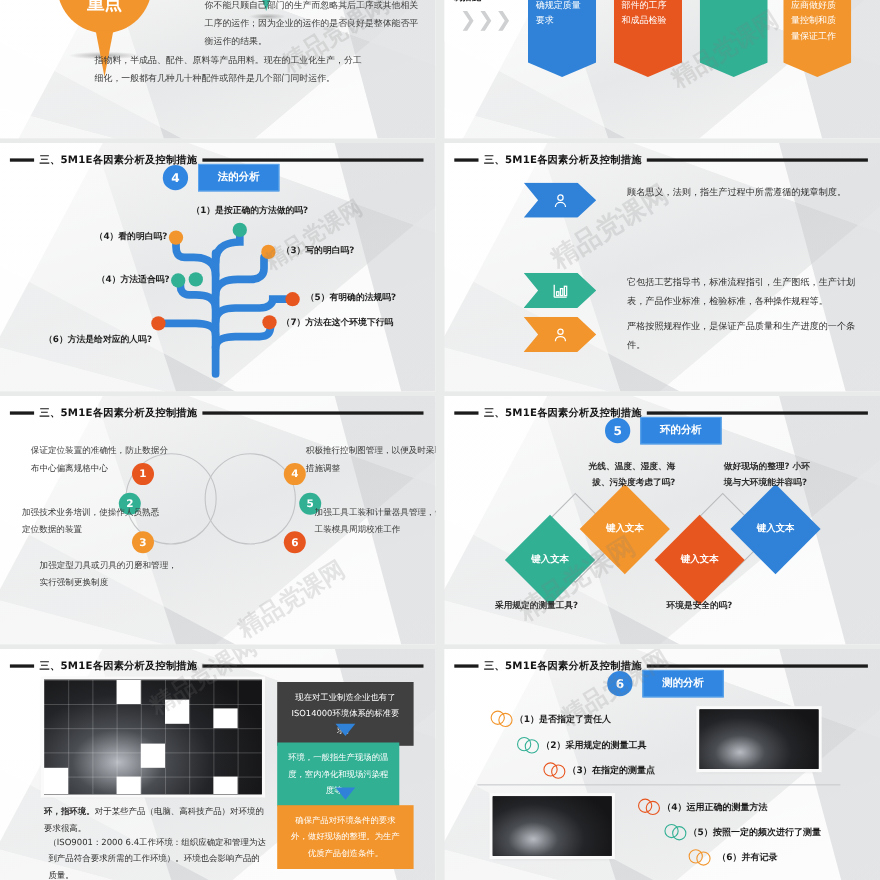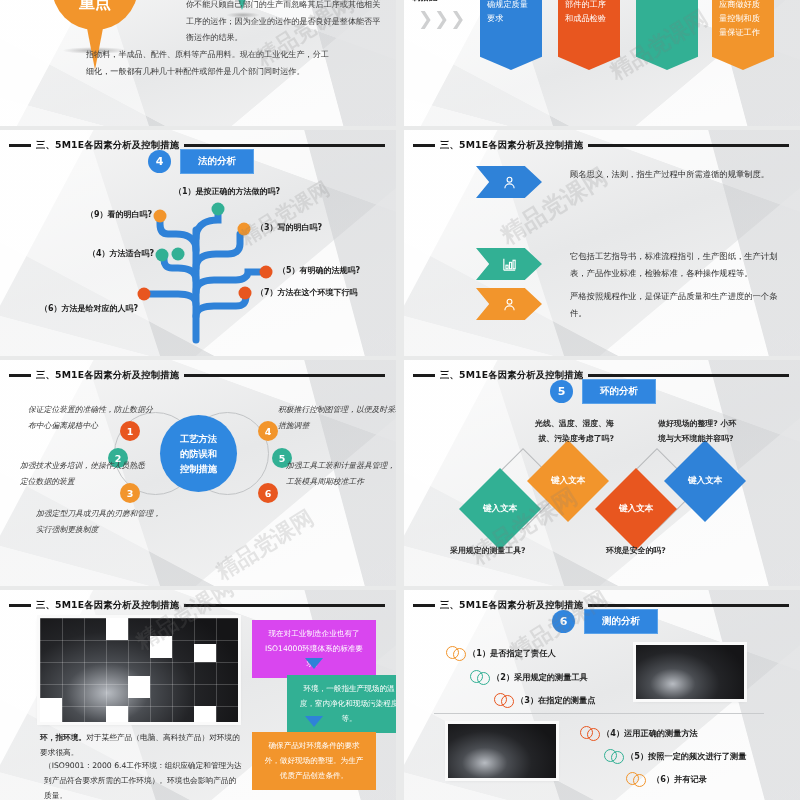--- a/index.html
+++ b/index.html
@@ -99,21 +99,21 @@
   .venn-core{
     position:absolute; left:160px; top:55px; width:77px; height:77px; border-radius:50%;
     background:#2f88e0; color:#fff; font-size:9.3px; font-weight:bold; line-height:1.65;
     display:flex; flex-direction:column; align-items:center; justify-content:center; text-align:center;
   }
   .venn-ring{ position:absolute; width:83px; height:83px; border-radius:50%; border:1px solid #c2c4c6; }
   .vnum{
     position:absolute; width:20px; height:20px; border-radius:50%; color:#fff;
     font-size:9.5px; font-weight:bold; display:flex; align-items:center; justify-content:center;
   }
-  .vtxt{ position:absolute; font-size:7.8px; color:#3a3a3a; line-height:2.0; width:126px;font-style:italic; }
+  .vtxt{ position:absolute; font-size:7.8px; color:#3a3a3a; line-height:2.0; width:126px; }
 
   
   .dia{
     position:absolute; width:58px; height:58px; transform:rotate(45deg);
     display:flex; align-items:center; justify-content:center;
   }
   .dia span{ transform:rotate(-45deg); color:#fff; font-size:8.6px; font-weight:bold; white-space:nowrap; }
   .diaout{ position:absolute; width:58px; height:58px; transform:rotate(45deg); border:1px solid #b9bbbd; }
   .dtxt{ position:absolute; font-size:7.9px; color:#2c2c2c; line-height:1.95; font-weight:bold; }
 
@@ -127,21 +127,21 @@
   }
   .photo.mosaic:after{
     content:""; position:absolute; inset:0;
     background-image:
       linear-gradient(to right, rgba(255,255,255,.20) 1px, transparent 1px),
       linear-gradient(to bottom, rgba(255,255,255,.20) 1px, transparent 1px);
     background-size:22px 22px;
   }
   .mtile{ position:absolute; background:#fff; }
   .ibox{ position:absolute; color:#fff; font-size:7.6px; line-height:1.95; padding:7px 9px; text-align:center; }
-  .ibox.b1{ background:#d946ef; }
+  .ibox.b1{ background:#404040; }
   .ibox.b2{ background:#32b094; }
   .ibox.b3{ background:#f2952c; }
   .dnarrow{ position:absolute; width:0;height:0;border-left:9px solid transparent;border-right:9px solid transparent;border-top:11px solid #2f82d8; }
   .capt{ position:absolute; font-size:7.7px; color:#2e2e2e; line-height:1.95; }
   .capt b{ font-weight:bold; }
 
   
   .dblcirc{ position:absolute; width:22px; height:15px; }
   .dblcirc i{ position:absolute; width:13px; height:13px; border-radius:50%; border:1.4px solid currentColor; }
   .dblcirc i:nth-child(1){ left:0; top:0; }
@@ -216,21 +216,21 @@
         <circle cx="160" cy="86" r="6.5" fill="#f2952c"></circle>
         <circle cx="244" cy="99" r="6.5" fill="#f2952c"></circle>
         <circle cx="162" cy="125" r="6.5" fill="#32b094"></circle>
         <circle cx="178" cy="124" r="6.5" fill="#32b094"></circle>
         <circle cx="266" cy="142" r="6.5" fill="#e8561f"></circle>
         <circle cx="144" cy="164" r="6.5" fill="#e8561f"></circle>
         <circle cx="245" cy="163" r="6.5" fill="#e8561f"></circle>
       </svg>
 
       <div class="tleaf" style="left:174px;top:56px;">（1）是按正确的方法做的吗?</div>
-      <div class="tleaf" style="left:86px;top:79px;">（9）看的明白吗?</div>
+      <div class="tleaf" style="left:86px;top:79px;">（4）看的明白吗?</div>
       <div class="tleaf" style="left:256px;top:92px;">（3）写的明白吗?</div>
       <div class="tleaf" style="left:88px;top:118px;">（4）方法适合吗?</div>
       <div class="tleaf" style="left:278px;top:135px;">（5）有明确的法规吗?</div>
       <div class="tleaf" style="left:40px;top:157px;margin-top:16px;">（6）方法是给对应的人吗?</div>
       <div class="tleaf" style="left:256px;top:157px;">（7）方法在这个环境下行吗</div>
 
       <div class="wm" style="left:235px;top:70px;font-size:20px;">精品党课网</div>
     </div>
   </div>
 
@@ -286,25 +286,20 @@
     <div class="slide-body">
       <div class="hdr">
         <div class="rule-s"></div>
         <div class="htitle">三、5M1E各因素分析及控制措施</div>
         <div class="rule-l"></div>
       </div>
 
       <div class="venn-ring" style="left:114px;top:52px;"></div>
       <div class="venn-ring" style="left:186px;top:52px;"></div>
 
-      <div class="venn-core">
-        <div>工艺方法</div>
-        <div>的防误和</div>
-        <div>控制措施</div>
-      </div>
 
       <div class="vnum" style="left:120px;top:61px;background:#e8561f;">1</div>
       <div class="vnum" style="left:108px;top:88px;background:#32b094;">2</div>
       <div class="vnum" style="left:120px;top:123px;background:#f2952c;">3</div>
       <div class="vnum" style="left:258px;top:61px;background:#f2952c;">4</div>
       <div class="vnum" style="left:272px;top:88px;background:#32b094;">5</div>
       <div class="vnum" style="left:258px;top:123px;background:#e8561f;">6</div>
 
       <div class="vtxt" style="left:28px;top:42px;">保证定位装置的准确性，防止数据分布中心偏离规格中心</div>
       <div class="vtxt" style="left:20px;top:98px;">加强技术业务培训，使操作人员熟悉定位数据的装置</div>
@@ -373,21 +368,21 @@
         <div class="mtile" style="left:154px;top:88px;width:22px;height:16px;"></div>
       </div>
 
       <div class="capt" style="left:40px;top:140px;width:200px;">
         <b>环，指环境。</b><span>对于某些产品（电脑、高科技产品）对环境的要求很高。</span>
       </div>
       <div class="capt" style="left:44px;top:168px;width:198px;">（ISO9001：2000 6.4工作环境：组织应确定和管理为达到产品符合要求所需的工作环境）。环境也会影响产品的质量。</div>
 
       <div class="ibox b1" style="left:252px;top:30px;width:124px;">现在对工业制造企业也有了ISO14000环境体系的标准要求。</div>
       <div class="dnarrow" style="left:305px;top:68px;"></div>
-      <div class="ibox b2" style="left:252px;top:85px;width:124px;margin-left:35px;">环境，一般指生产现场的温度，室内净化和现场污染程度等。</div>
+      <div class="ibox b2" style="left:252px;top:85px;width:111px;">环境，一般指生产现场的温度，室内净化和现场污染程度等。</div>
       <div class="dnarrow" style="left:305px;top:126px;"></div>
       <div class="ibox b3" style="left:252px;top:142px;width:124px;">确保产品对环境条件的要求外，做好现场的整理。为生产优质产品创造条件。</div>
 
       <div class="wm" style="left:130px;top:10px;font-size:22px;">精品党课网</div>
     </div>
   </div>
 
   <div class="slide">
     <div class="bg"></div>
     <div class="slide-body">

